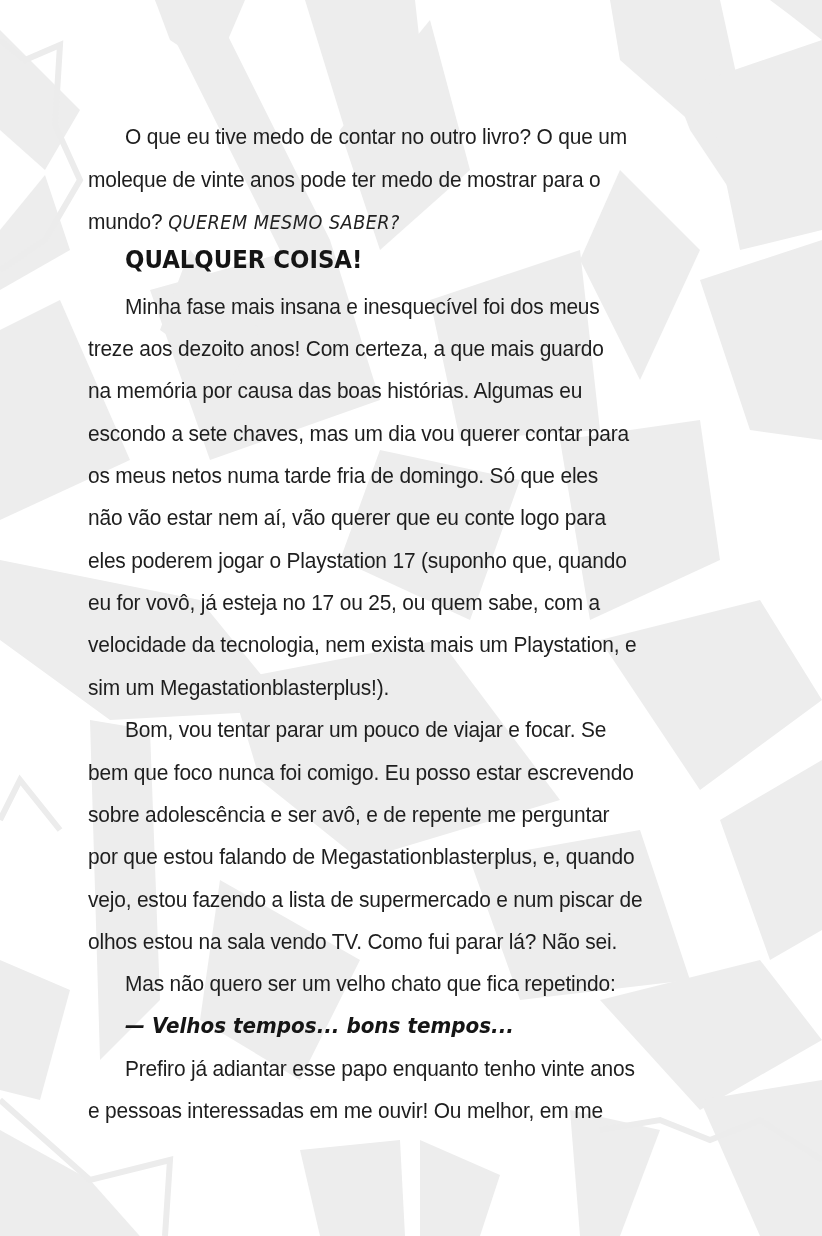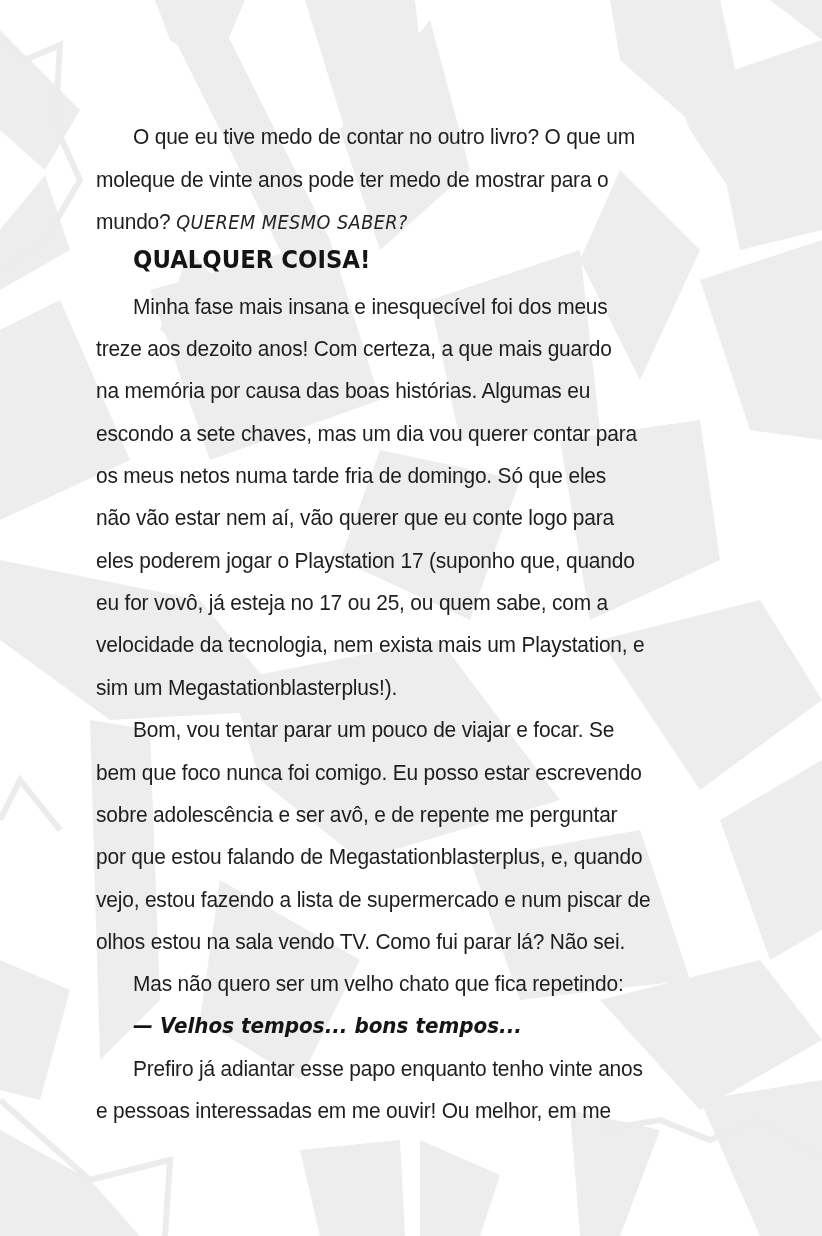--- a/index.html
+++ b/index.html
@@ -2,21 +2,21 @@
 <html><head>
   <meta charset="utf-8">
   <style>
     html, body { margin: 0; padding: 0; }
     body {
       width: 822px; height: 1236px; position: relative; overflow: hidden;
       background: #ffffff;
       font-family: "Liberation Sans", sans-serif;
     }
     .bg { position: absolute; left: 0; top: 0; width: 822px; height: 1236px; z-index: 0; }
-    .page { position: absolute; left: 12px; top: 0; width: 665px; height: 1236px; z-index: 1; }
+    .page { position: absolute; left: 4px; top: 0; width: 665px; height: 1236px; z-index: 1; }
     .line {
       position: absolute; left: 84px;
       font-family: "Liberation Sans", sans-serif;
       font-size: 22.5px; color: #1e1e1e; white-space: nowrap;
       letter-spacing: -0.2px;
       transform: scaleX(0.93); transform-origin: left center;
     }
     .indent { left: 121px; }
     .comic {
       font-family: "DejaVu Sans", sans-serif; font-style: italic;

